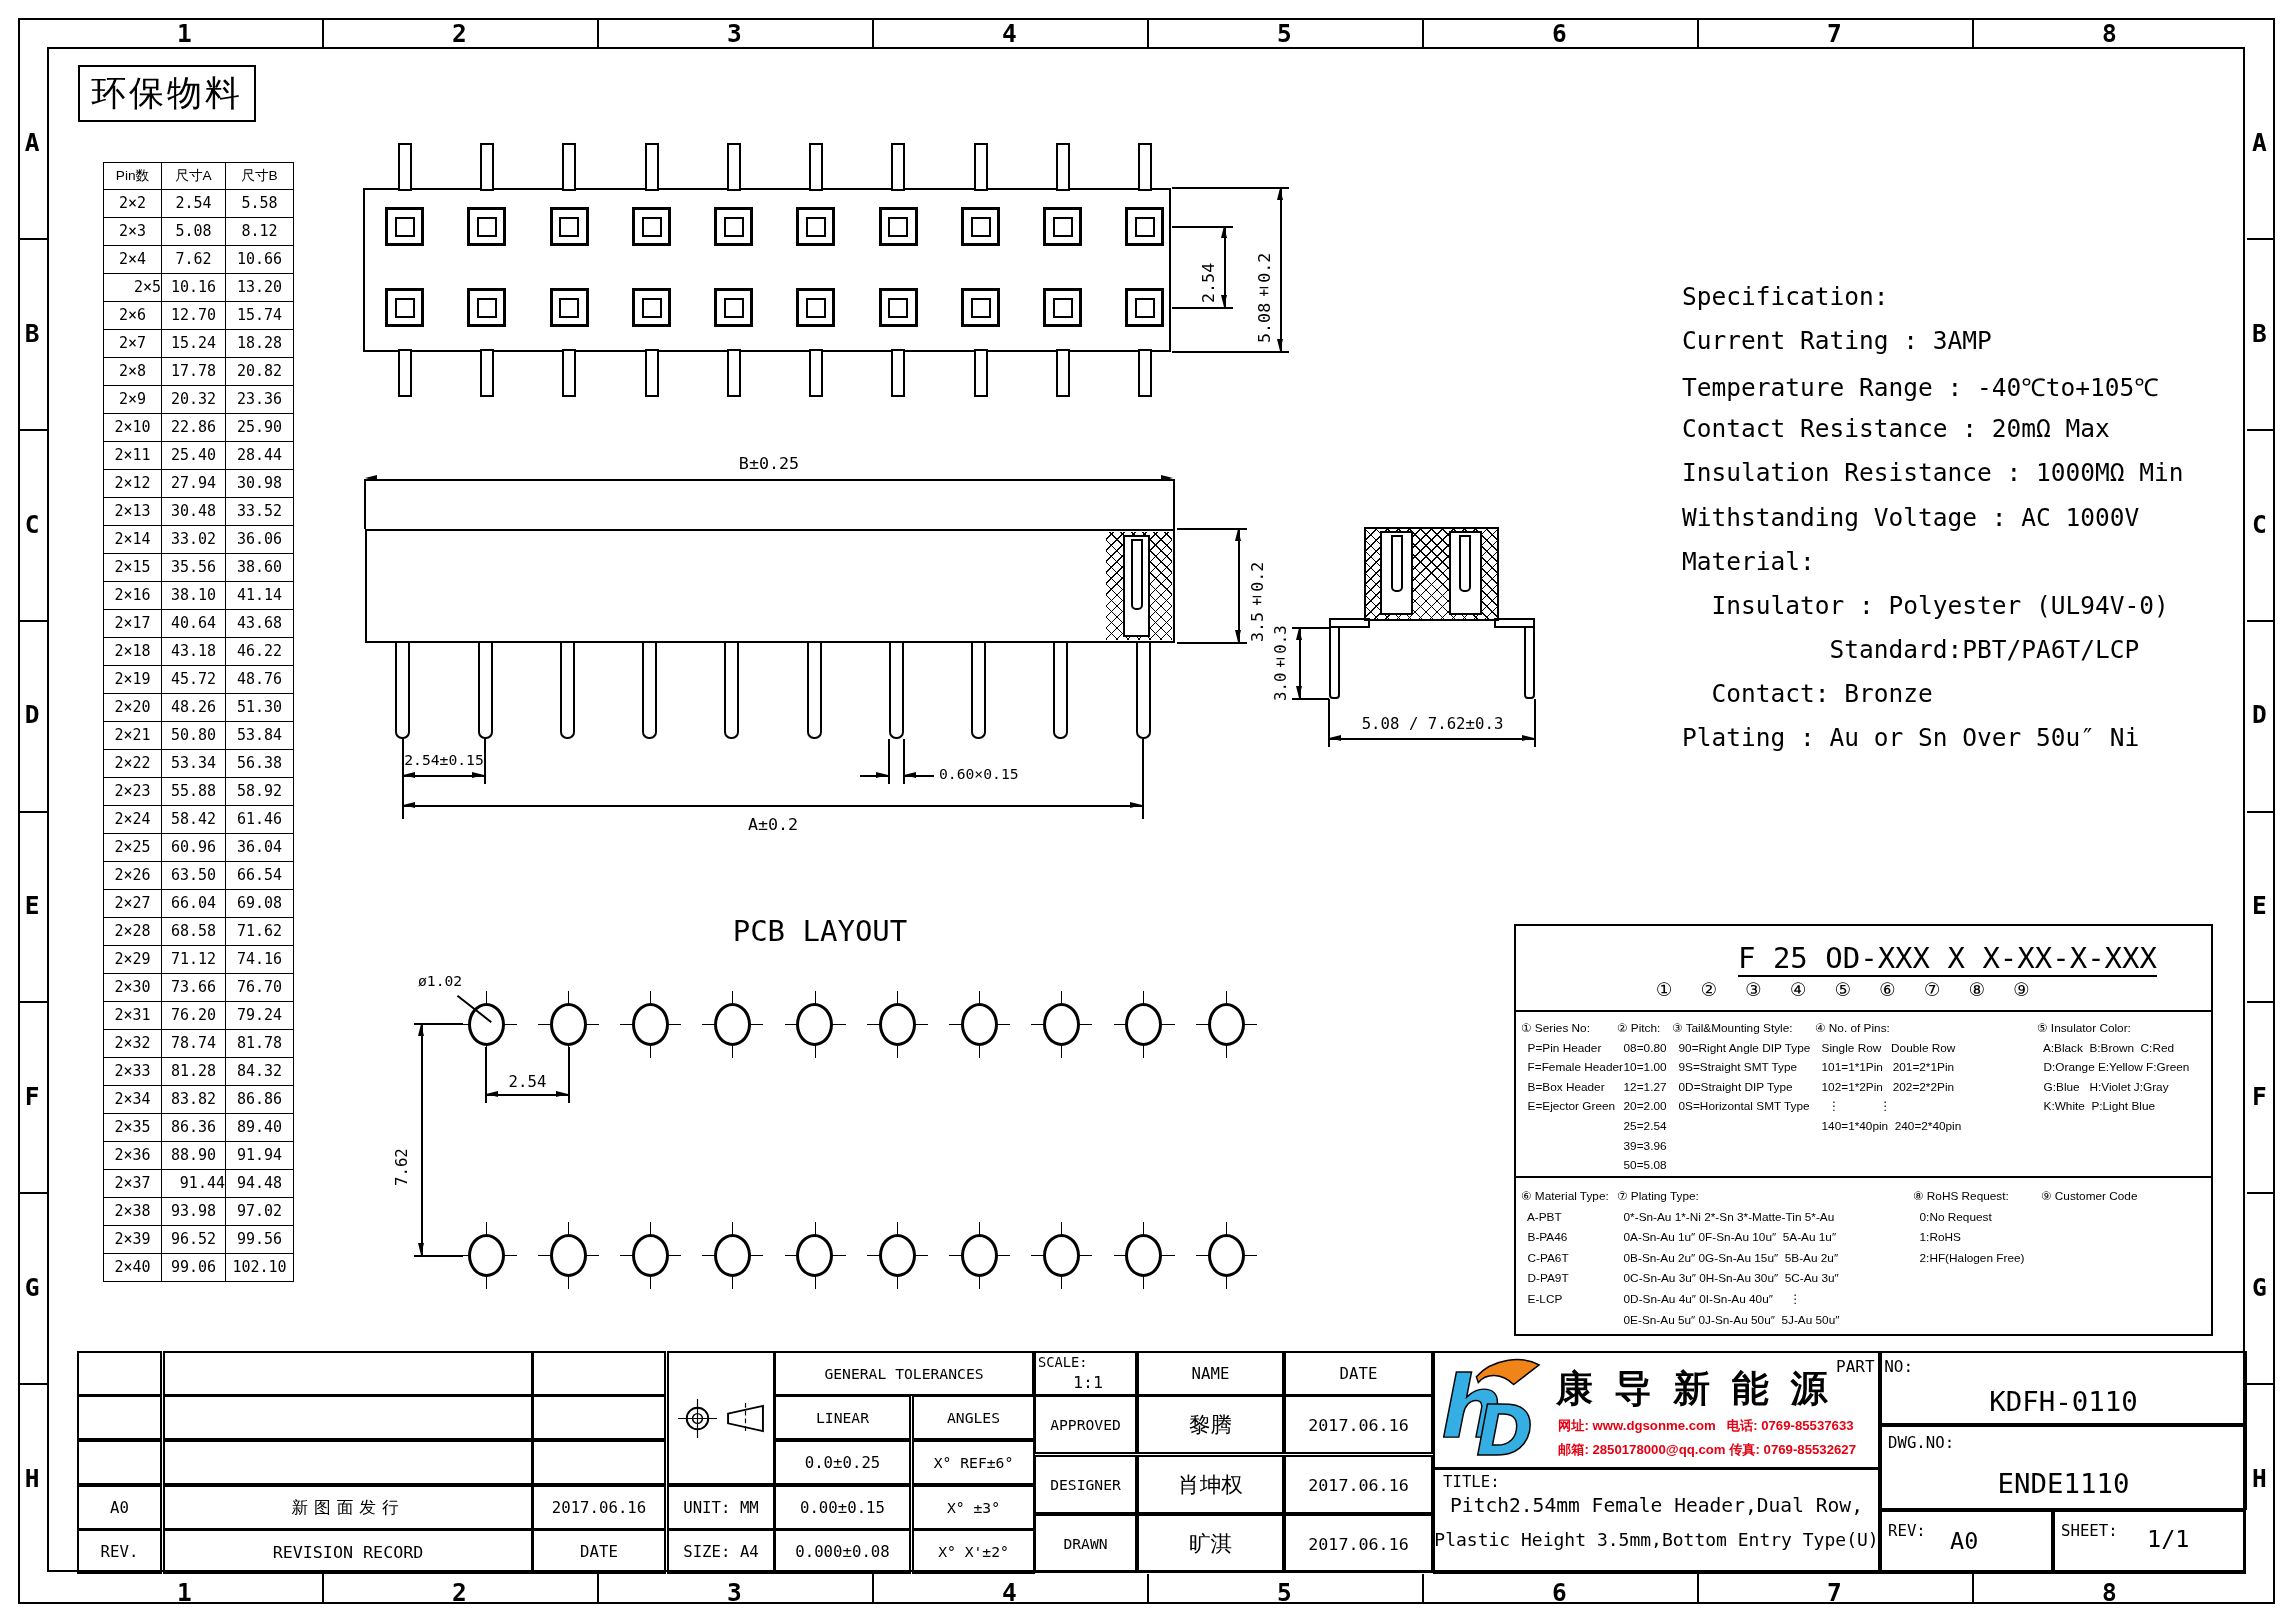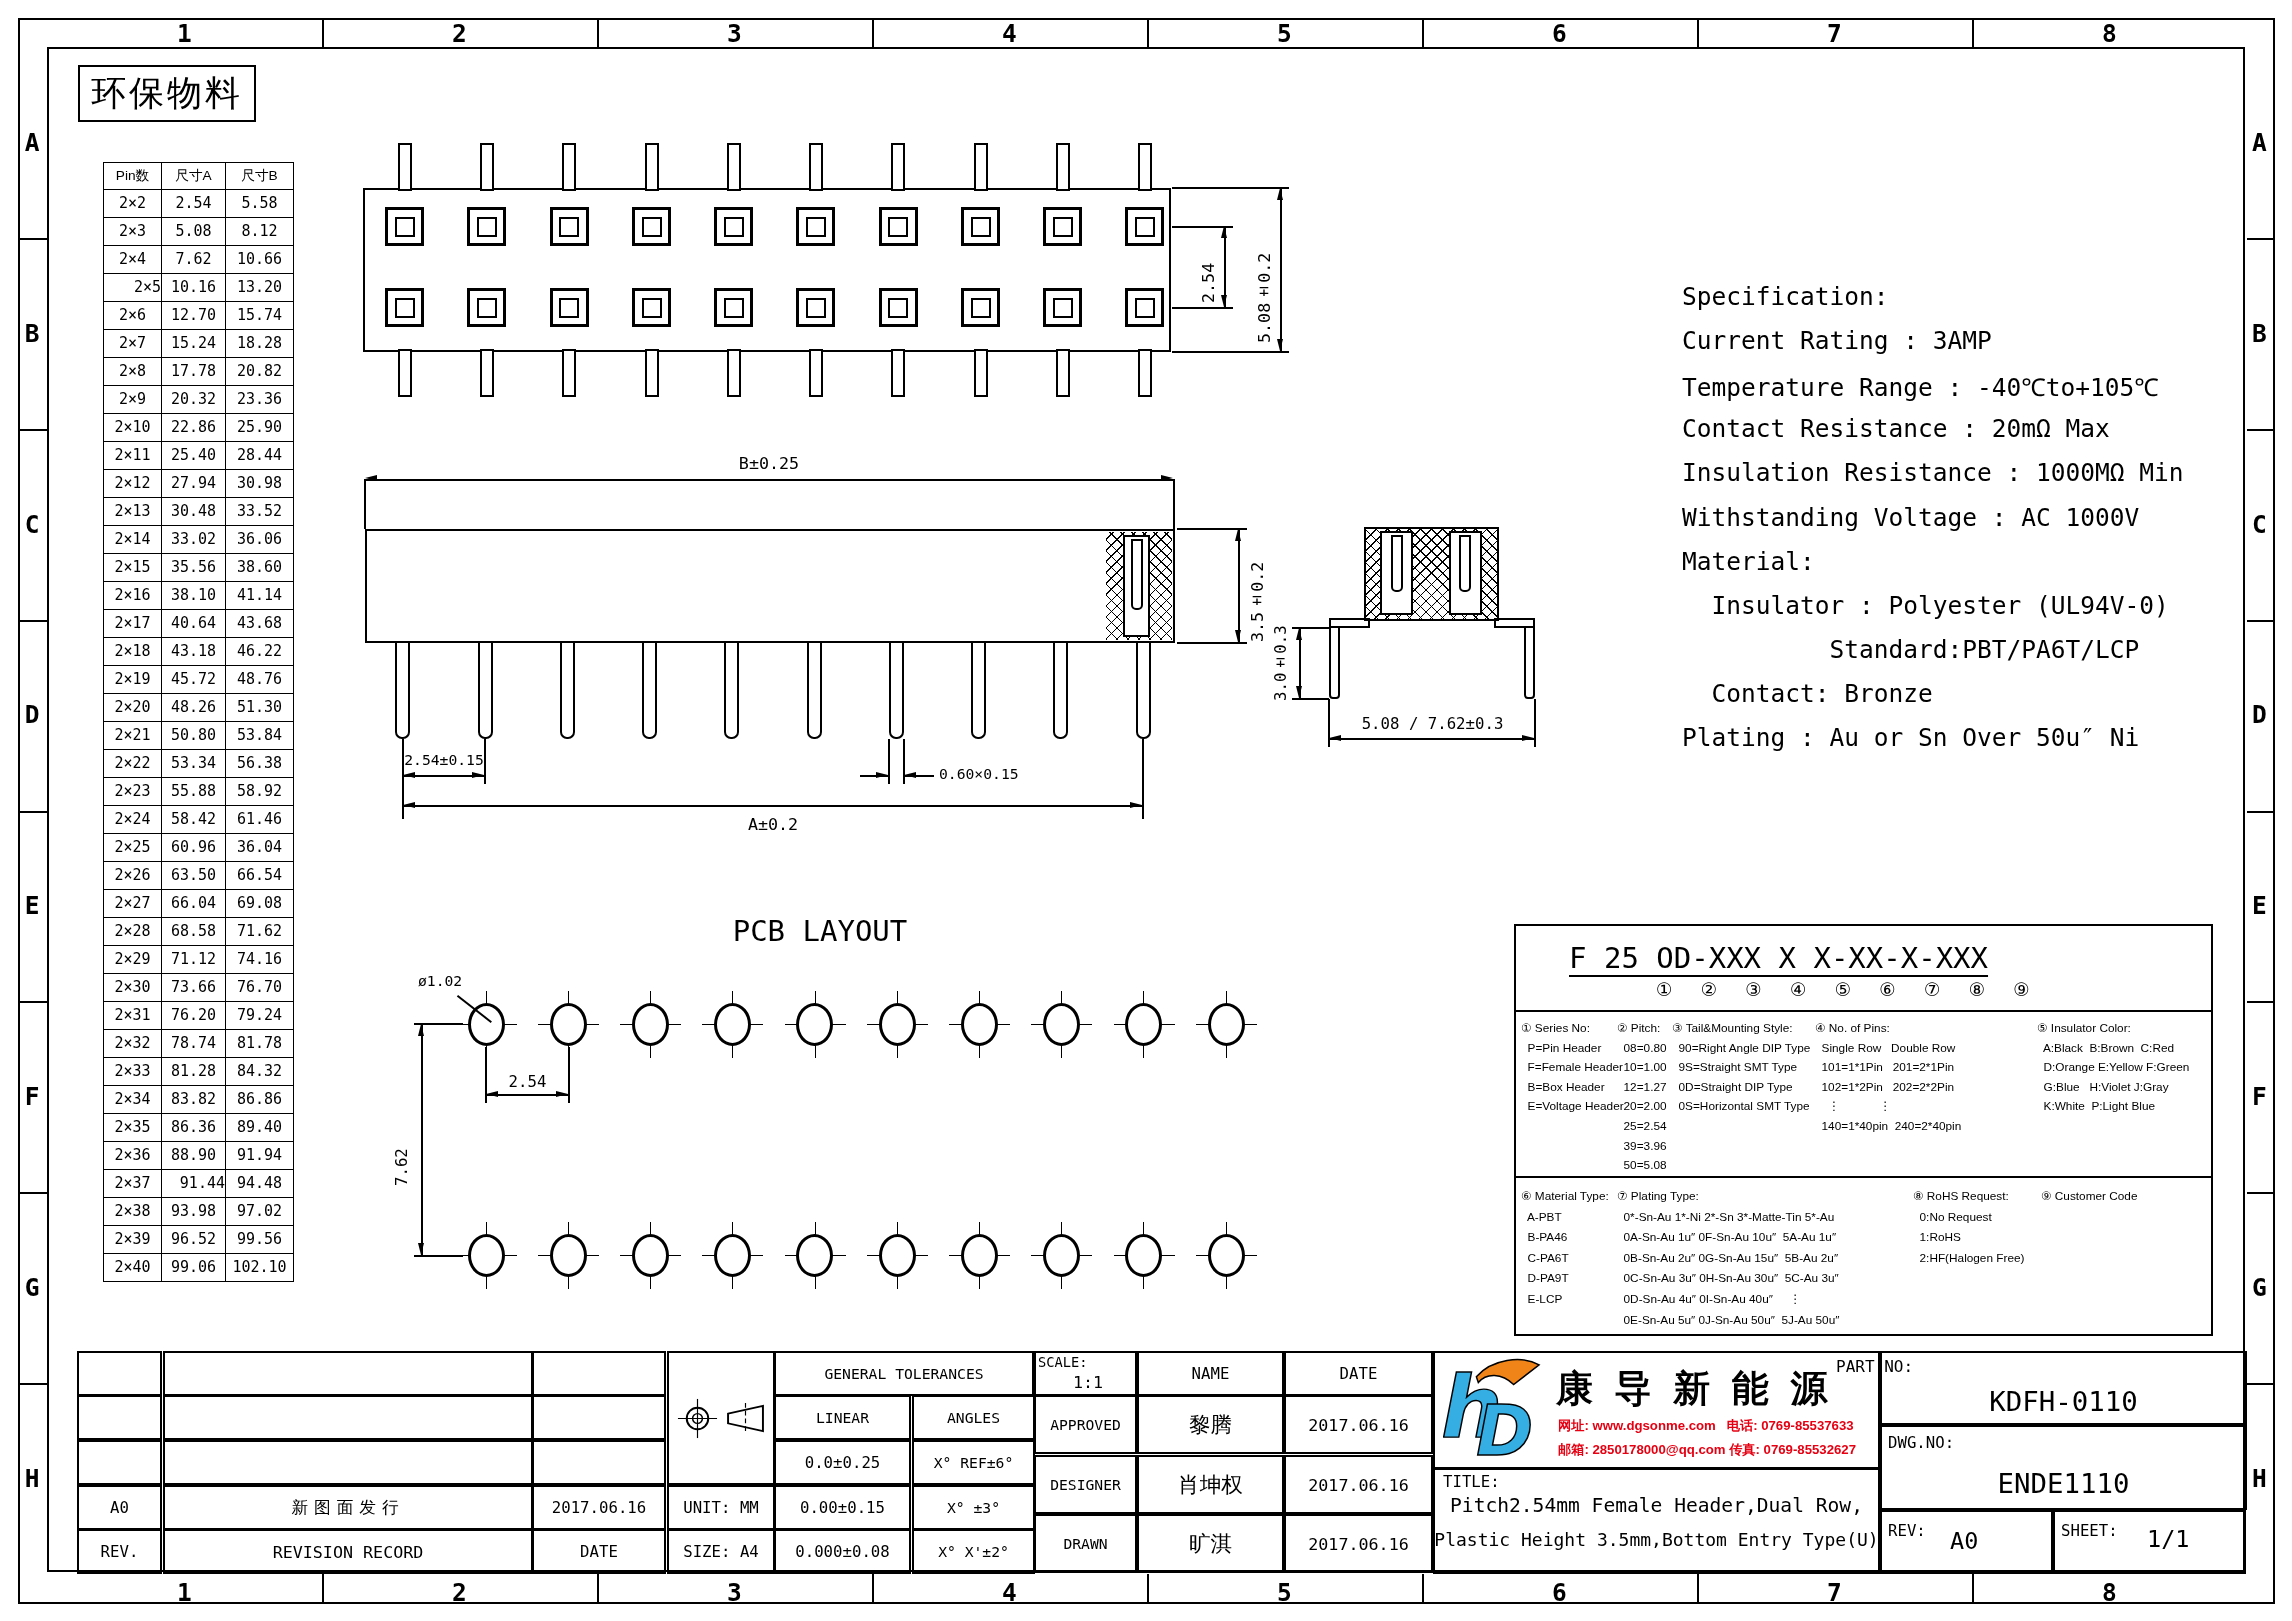--- a/index.html
+++ b/index.html
@@ -483,30 +483,30 @@
         <div style="position: absolute; left: 1208px; top: 1234px; width: 37px; height: 43px; border: 3.9px solid rgb(0, 0, 0); border-radius: 50%; background: rgb(255, 255, 255); box-sizing: border-box;"></div>
       </div>
     <div class="dimlabel" style="left:418px;top:972px;font-size:14.7px;">ø1.02</div>
     <div class="ln" style="left:453px;top:1008px;width:43px;height:1.6px;transform:rotate(38deg);"></div>
     <div class="dimlabel" style="left:493px;top:1072px;width:69px;text-align:center;font-size:15.7px;">2.54</div>
     <div class="dimlabel vtext" style="left:392px;top:1096px;height:90px;font-size:15.7px;">7.62</div>
   </div>
 
   <div>
     <div class="abs" style="left:1514px;top:924px;width:699px;height:412px;border:2.5px solid #000;box-sizing:border-box;"></div>
-    <div class="dimlabel" style="left:1569px;top:941px;width:588px;text-align:left;font-size:29px;text-decoration:underline;text-underline-offset:6.9px;text-decoration-thickness:2px;">F 25 OD-XXX X X-XX-X-XXX</div>
+    <div class="dimlabel" style="left:1569px;top:941px;width:588px;text-align:right;font-size:29px;text-decoration:underline;text-underline-offset:6.9px;text-decoration-thickness:2px;">F 25 OD-XXX X X-XX-X-XXX</div>
     <div class="dimlabel" style="left:1656px;top:979px;width:510px;font-size:18.6px;letter-spacing:28px;font-family:'DejaVu Sans',sans-serif;">①②③④⑤⑥⑦⑧⑨</div>
     <div class="ln" style="left:1514px;top:1010px;width:699px;height:2px;"></div>
     <div class="ln" style="left:1514px;top:1176px;width:699px;height:2px;"></div>
     <div id="ordTop" class="abs">
         <div style="position: absolute; left: 1521px; top: 1019px; font-size: 11.8px; line-height: 19.6px; white-space: pre; font-family: &quot;Liberation Sans&quot;, sans-serif;">① Series No:
   P=Pin Header
   F=Female Header
   B=Box Header
-  E=Voltage Header</div>
+  E=Ejector Green</div>
         <div style="position: absolute; left: 1617px; top: 1019px; font-size: 11.8px; line-height: 19.6px; white-space: pre; font-family: &quot;Liberation Sans&quot;, sans-serif;">② Pitch:
   08=0.80
   10=1.00
   12=1.27
   20=2.00
   25=2.54
   39=3.96
   50=5.08</div>
         <div style="position: absolute; left: 1672px; top: 1019px; font-size: 11.8px; line-height: 19.6px; white-space: pre; font-family: &quot;Liberation Sans&quot;, sans-serif;">③ Tail&amp;Mounting Style:
   90=Right Angle DIP Type

